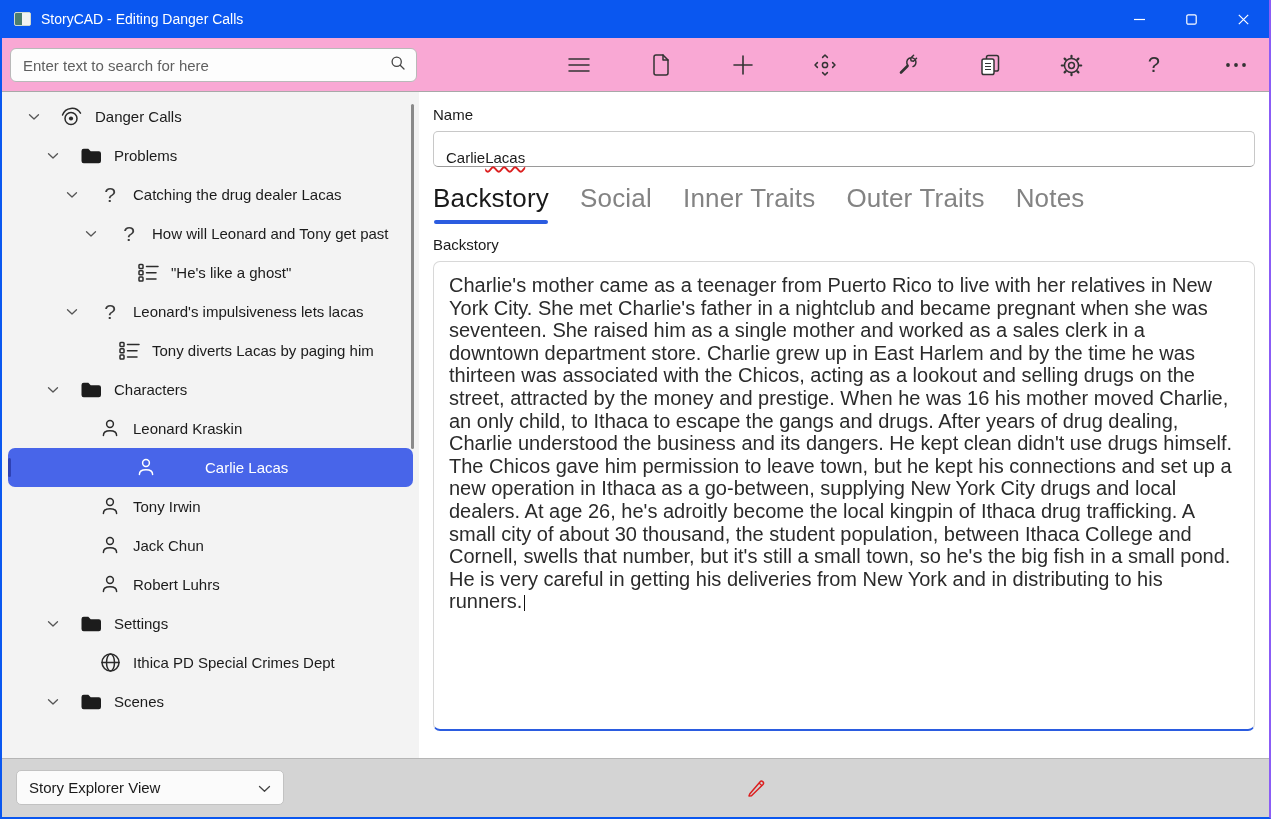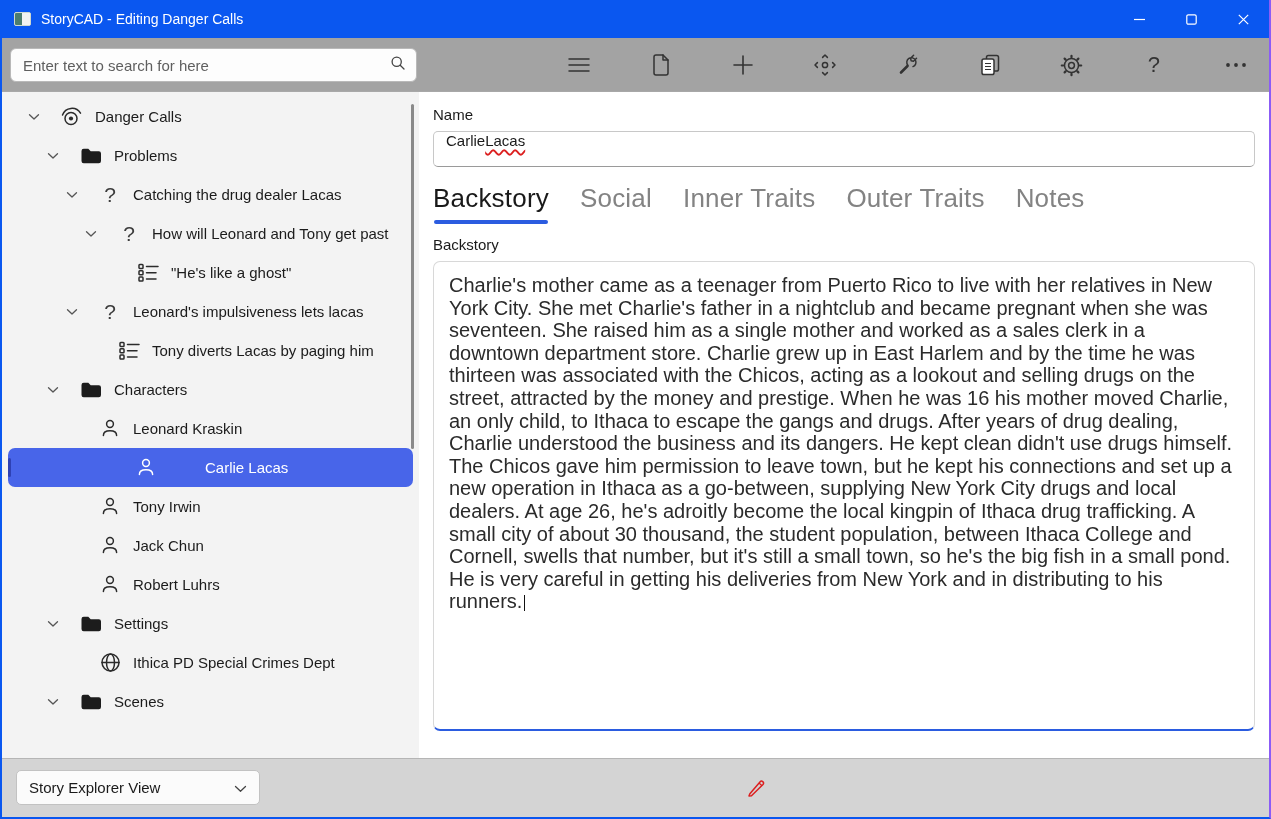--- a/index.html
+++ b/index.html
@@ -11,21 +11,21 @@
   .titlebar { height:38px; background:#0A57F0; display:flex; align-items:center; flex:0 0 auto; }
   .app-icon { width:17px; height:14px; margin:0 10px 0 12px; background:#fff; border-radius:2px; display:flex; overflow:hidden; border:1px solid #cfd8cf; }
   .app-icon .g { width:45%; background:#4b7d6f; }
   .app-icon .w { flex:1; background:#f2f2f2; }
   .title-text { color:#fff; font-size:14px; }
   .win-controls { margin-left:auto; display:flex; height:100%; }
   .win-btn { width:52px; height:100%; display:flex; align-items:center; justify-content:center; color:#fff; }
   .win-btn svg { display:block; }
 
   
-  .topstrip { height:54px; background:#a3a3a3; border-bottom:1px solid #A8A8A8; position:relative; flex:0 0 auto; }
+  .topstrip { height:54px; background:#f9a8d4; border-bottom:1px solid #A8A8A8; position:relative; flex:0 0 auto; }
   .searchbox { position:absolute; left:8px; top:10px; width:407px; height:34px; background:#FDFDFD; border:1px solid #B9B9B9;
                border-radius:6px; display:flex; align-items:center; padding:0 10px 0 12px; }
   .searchbox .ph { color:#5f5f5f; font-size:15px; flex:1; }
   .toolbar { position:absolute; left:560px; right:16px; top:0; height:54px; display:flex; align-items:center; justify-content:space-between; }
   .tool-btn { width:34px; height:34px; display:flex; align-items:center; justify-content:center; color:#333; }
   .tool-btn svg { display:block; }
   .qm-big { font-size:22px; font-weight:400; color:#333; }
 
   
   .content { flex:1 1 auto; display:flex; min-height:0; }
@@ -38,34 +38,34 @@
   .tree-row.selected { background:#4865E9;gap:36px; }
   .tree-row.selected .tlabel, .tree-row.selected .qm { color:#fff; }
   .tree-row.selected svg .st { stroke:#fff !important; }
   .tree-row.selected::before { content:""; position:absolute; left:0; top:10px; bottom:10px; width:3px; border-radius:2px; background:#2e41b4; }
   .tree-scrollbar { position:absolute; right:5px; top:12px; width:3px; height:345px; background:#8a8a8a; border-radius:2px; }
 
   
   .main { flex:1 1 auto; background:#fff; padding:14px 14px 0 14px; overflow:hidden; }
   .field-label { font-size:15px; color:#1a1a1a; }
   .name-input { margin-top:8px; height:36px; background:#fff; border:1px solid #C8C8C8; border-bottom-color:#9a9a9a;
-                border-radius:5px; display:flex; align-items:flex-start; padding:0 12px; font-size:15px; color:#1a1a1a; }
+                border-radius:5px; display:flex; align-items:flex-end; padding:0 12px; font-size:15px; color:#1a1a1a; }
   .misspelled { text-decoration:underline wavy #DC1F1F 1.5px; text-underline-offset:3px; }
   .tabs { margin-top:16px; display:flex; gap:31px; white-space:nowrap; }
   .tab { font-size:26px; font-weight:300; color:#838383; position:relative; padding-bottom:12px; letter-spacing:.2px; }
   .tab.active { color:#191919; }
   .tab.active::after { content:""; position:absolute; left:1px; right:1px; bottom:2px; height:4px; border-radius:2px; background:#2B5CE0; }
   .section-label { margin-top:10px; font-size:15px; color:#1a1a1a; }
   .text-box { margin-top:8px; height:470px; border:1px solid #D8D8D8; border-bottom:2px solid #2B5CE0; border-radius:7px;
               padding:12px 15px; font-size:20px; line-height:22.6px; color:#2b2b2b; overflow:hidden; }
   .caret { display:inline-block; width:1px; height:16px; background:#111; vertical-align:-3px; margin-left:2px; }
 
   
   .bottombar { height:59px; flex:0 0 auto; background:#D4D4D4; border-top:1px solid #B5B5B5; position:relative; }
-  .combo { position:absolute; left:14px; top:11px; width:244px; height:35px; background:#FBFBFB; border:1px solid #C2C2C2;
+  .combo { position:absolute; left:14px; top:11px; width:268px; height:35px; background:#FBFBFB; border:1px solid #C2C2C2;
            border-radius:5px; display:flex; align-items:center; padding:0 12px;justify-content:flex-end; }
   .combo .val { font-size:15px; color:#1a1a1a; flex:1; }
   .pen-wrap { position:absolute; left:740px; top:13px; width:28px; height:32px; display:flex; align-items:center; justify-content:center; }
 </style>
 </head>
 <body>
 
 <div class="window">
 
   <div class="titlebar">

